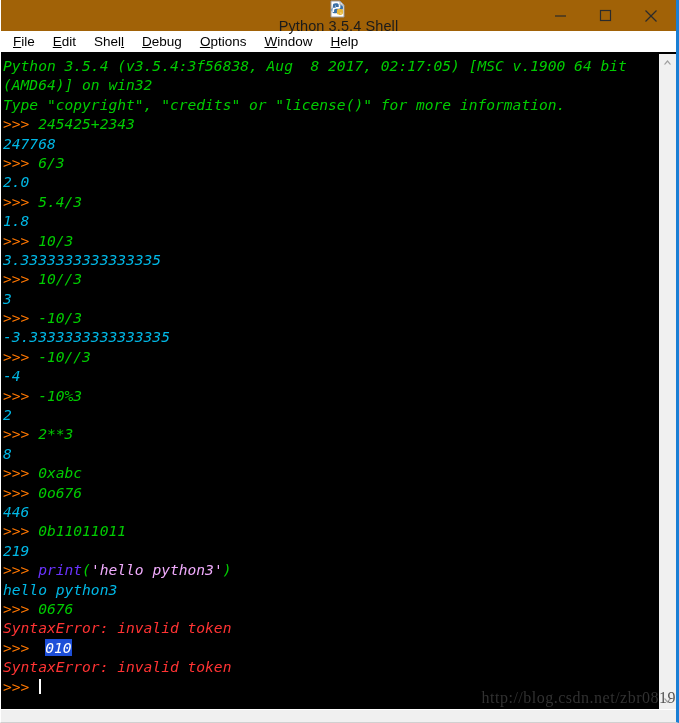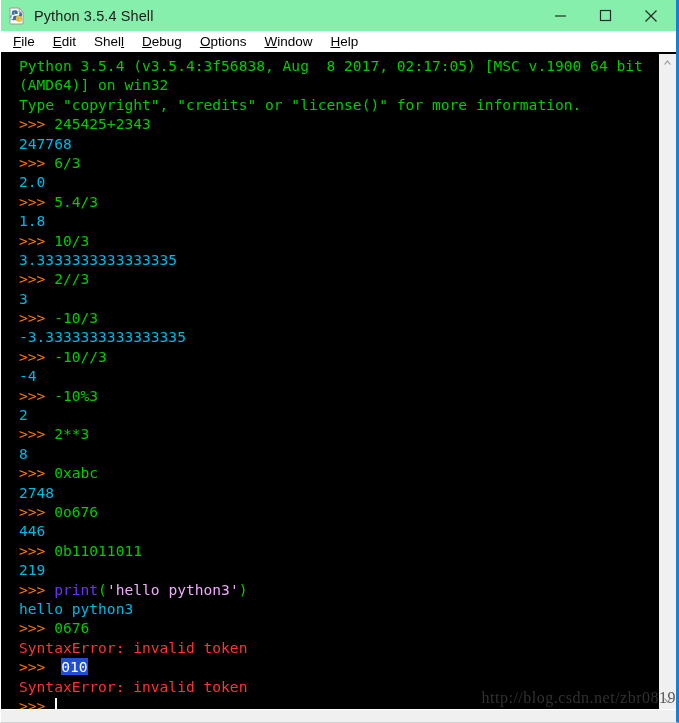--- a/index.html
+++ b/index.html
@@ -19,23 +19,24 @@
     border-right: 3px solid #1a7fd4;
     border-bottom: 1px solid #d0d0d0;
     border-left: 1px solid #ffffff;
     overflow: hidden;
   }
 
   
   #titlebar {
     position: relative;
     height: 31px;
-    background: #86efac;
-    display: flex;
-    align-items: center;
+    background: #a16207;
+    display: flex;
+    align-items: center;
+    flex-direction: column;
   }
   #app-icon {
     width: 18px;
     height: 18px;
     margin-left: 7px;
     margin-right: 8px;
     flex: 0 0 auto;
     position: relative;
   }
   #title-text {
@@ -86,23 +87,24 @@
   #console-wrap {
     position: relative;
     height: 655px;
     background: #000000;
     display: flex;
     overflow: hidden;
   }
   #console {
     flex: 1 1 auto;
     background: #000000;
-    padding: 2px 0 0 18px;
+    padding: 2px 0 0 2px;
     overflow: hidden;
     position: relative;
+    font-style: italic;
   }
   .line {
     font-family: "DejaVu Sans Mono", monospace;
     font-size: 14.6px;
     line-height: 19.4px;
     white-space: pre;
     color: #00cc00;
     letter-spacing: 0px;
     height: 19.4px;
   }
@@ -237,32 +239,31 @@
         <div class="line"><span class="code">(AMD64)] on win32</span></div>
         <div class="line"><span class="code">Type "copyright", "credits" or "license()" for more information.</span></div>
         <div class="line"><span class="prompt">&gt;&gt;&gt; </span><span class="code">245425+2343</span></div>
         <div class="line"><span class="output">247768</span></div>
         <div class="line"><span class="prompt">&gt;&gt;&gt; </span><span class="code">6/3</span></div>
         <div class="line"><span class="output">2.0</span></div>
         <div class="line"><span class="prompt">&gt;&gt;&gt; </span><span class="code">5.4/3</span></div>
         <div class="line"><span class="output">1.8</span></div>
         <div class="line"><span class="prompt">&gt;&gt;&gt; </span><span class="code">10/3</span></div>
         <div class="line"><span class="output">3.3333333333333335</span></div>
-        <div class="line"><span class="prompt">&gt;&gt;&gt; </span><span class="code">2//3</span></div>
+        <div class="line"><span class="prompt">&gt;&gt;&gt; </span><span class="code">10//3</span></div>
         <div class="line"><span class="output">3</span></div>
         <div class="line"><span class="prompt">&gt;&gt;&gt; </span><span class="code">-10/3</span></div>
         <div class="line"><span class="output">-3.3333333333333335</span></div>
         <div class="line"><span class="prompt">&gt;&gt;&gt; </span><span class="code">-10//3</span></div>
         <div class="line"><span class="output">-4</span></div>
         <div class="line"><span class="prompt">&gt;&gt;&gt; </span><span class="code">-10%3</span></div>
         <div class="line"><span class="output">2</span></div>
         <div class="line"><span class="prompt">&gt;&gt;&gt; </span><span class="code">2**3</span></div>
         <div class="line"><span class="output">8</span></div>
         <div class="line"><span class="prompt">&gt;&gt;&gt; </span><span class="code">0xabc</span></div>
-        <div class="line"><span class="output">2748</span></div>
         <div class="line"><span class="prompt">&gt;&gt;&gt; </span><span class="code">0o676</span></div>
         <div class="line"><span class="output">446</span></div>
         <div class="line"><span class="prompt">&gt;&gt;&gt; </span><span class="code">0b11011011</span></div>
         <div class="line"><span class="output">219</span></div>
         <div class="line"><span class="prompt">&gt;&gt;&gt; </span><span class="builtin">print</span><span class="code">(</span><span class="string">'hello python3'</span><span class="code">)</span></div>
         <div class="line"><span class="output">hello python3</span></div>
         <div class="line"><span class="prompt">&gt;&gt;&gt; </span><span class="code">0676</span></div>
         <div class="line"><span class="err">SyntaxError: invalid token</span></div>
         <div class="line"><span class="prompt">&gt;&gt;&gt; </span><span class="hl">010</span></div>
         <div class="line"><span class="err">SyntaxError: invalid token</span></div>

